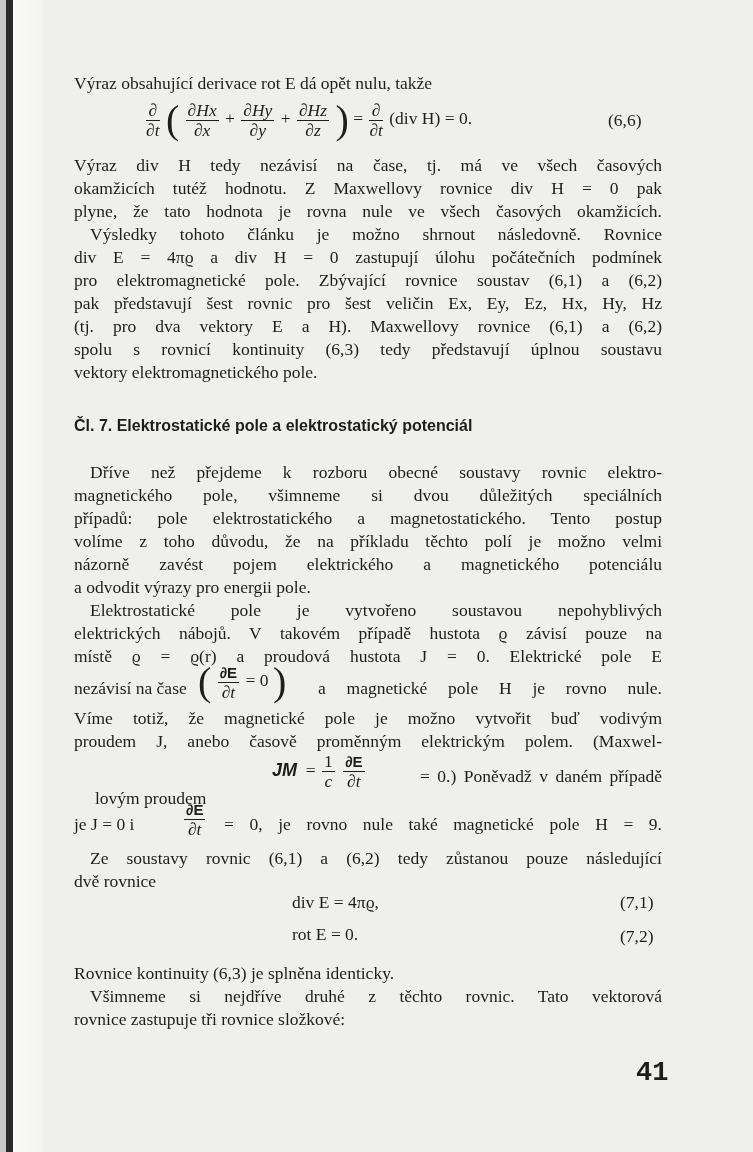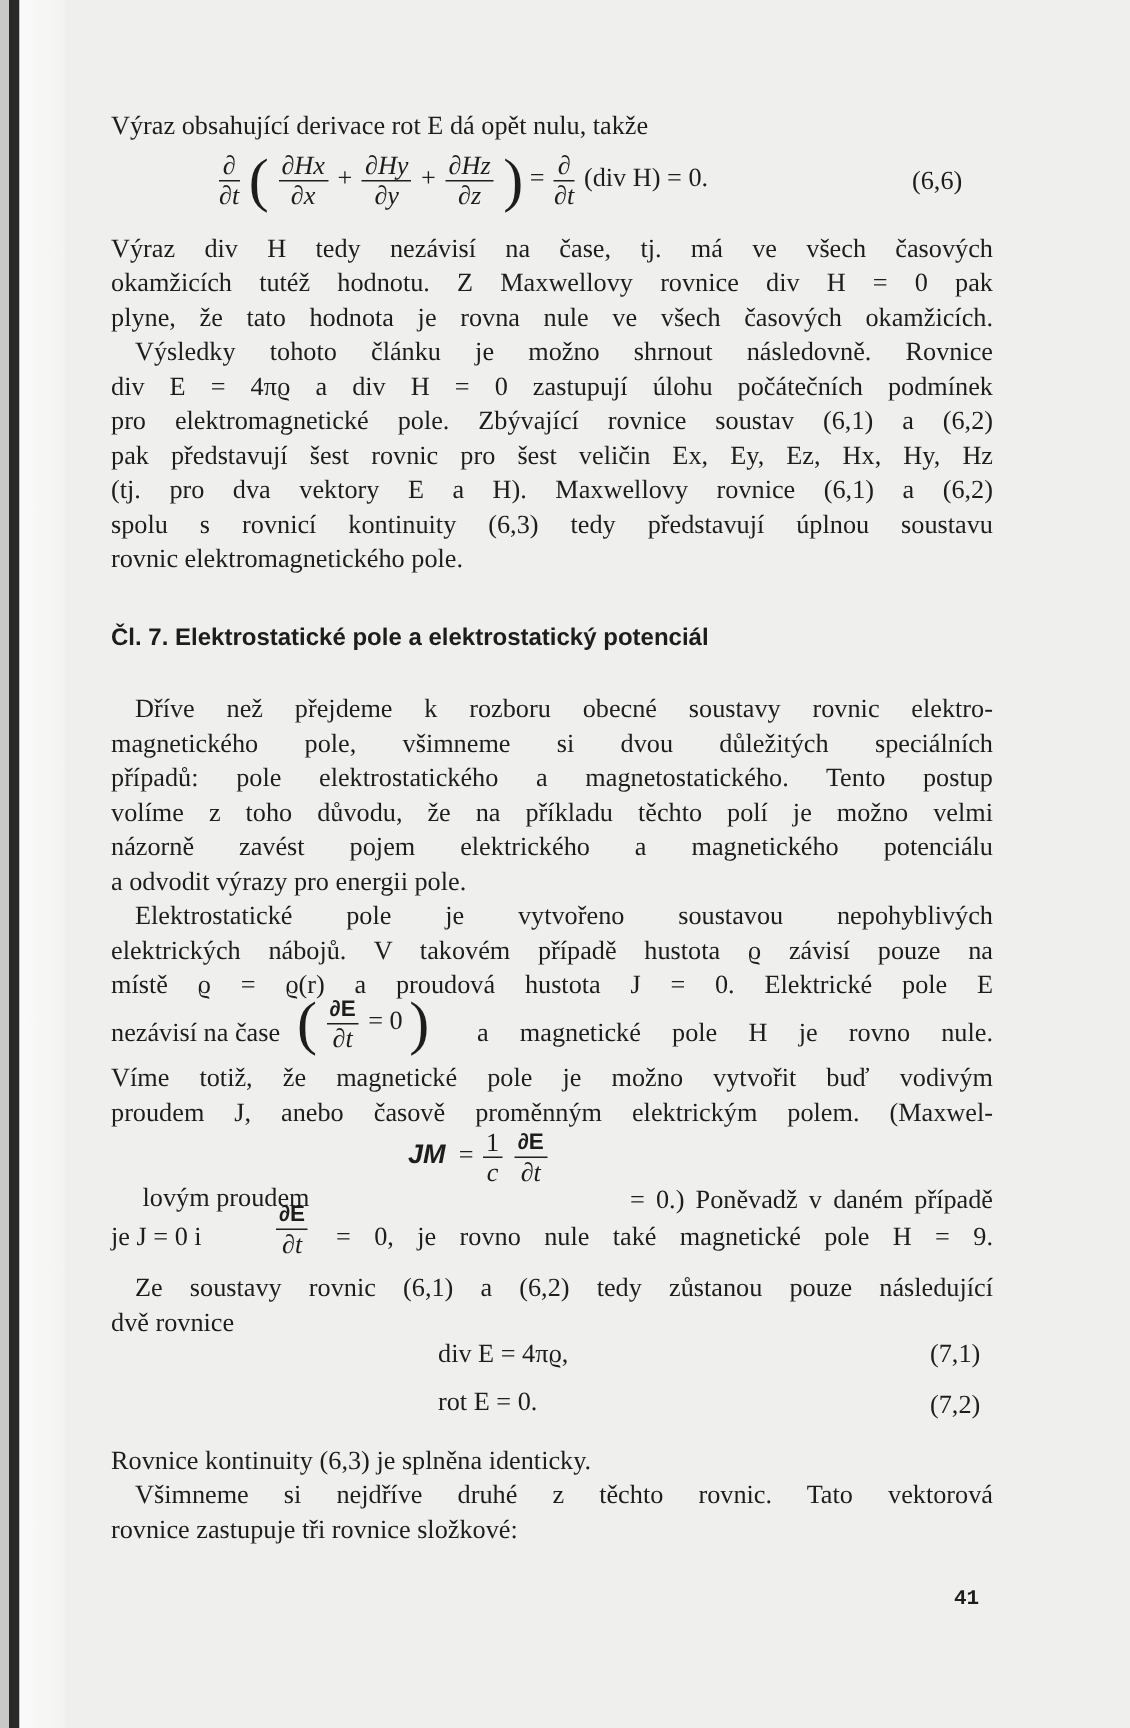--- a/index.html
+++ b/index.html
@@ -14,21 +14,21 @@
   .b{font-family:"Liberation Sans","DejaVu Sans",sans-serif;font-weight:bold;font-size:15px;}
   .bi{font-family:"Liberation Sans","DejaVu Sans",sans-serif;font-weight:bold;font-style:italic;font-size:18px;text-align:center;}
   .i{font-style:italic;}
   .heading{position:absolute;left:0;top:417px;font-family:"Liberation Sans","DejaVu Sans",sans-serif;font-weight:bold;font-size:16px;white-space:nowrap;}
   .eq{position:absolute;font-size:17.5px;white-space:nowrap;}
   .frac{display:inline-block;vertical-align:middle;text-align:center;margin:0 2px;}
   .frac .num{display:block;border-bottom:1px solid #1d1d1d;padding:0 2px;line-height:19px;}
   .frac .den{display:block;line-height:19px;}
   .paren{font-size:40px;vertical-align:middle;line-height:40px;font-weight:100;}
   .eqnum{position:absolute;font-size:17.5px;}
-  .pagenum{position:absolute;left:636px;top:1058px;font-family:"Liberation Mono","DejaVu Sans Mono",monospace;font-weight:bold;font-size:14px;}
+  .pagenum{position:absolute;left:636px;top:1058px;font-family:"Liberation Mono","DejaVu Sans Mono",monospace;font-weight:bold;font-size:27px;}
 </style>
 </head>
 <body>
 
 <div class="binding"></div>
 <div class="binding2"></div>
 <div class="binding3"></div>
 
 <div class="page">
 
@@ -52,21 +52,21 @@
   <div class="line just" style="top:154px;">Výraz div H tedy nezávisí na čase, tj. má ve všech časových</div>
   <div class="line just" style="top:177px;">okamžicích tutéž hodnotu. Z Maxwellovy rovnice div H = 0 pak</div>
   <div class="line just" style="top:200px;">plyne, že tato hodnota je rovna nule ve všech časových okamžicích.</div>
 
   <div class="line just indent" style="top:223px;">Výsledky tohoto článku je možno shrnout následovně. Rovnice</div>
   <div class="line just" style="top:246px;">div E = 4πϱ a div H = 0 zastupují úlohu počátečních podmínek</div>
   <div class="line just" style="top:269px;">pro elektromagnetické pole. Zbývající rovnice soustav (6,1) a (6,2)</div>
   <div class="line just" style="top:292px;">pak představují šest rovnic pro šest veličin Ex, Ey, Ez, Hx, Hy, Hz</div>
   <div class="line just" style="top:315px;">(tj. pro dva vektory E a H). Maxwellovy rovnice (6,1) a (6,2)</div>
   <div class="line just" style="top:338px;">spolu s rovnicí kontinuity (6,3) tedy představují úplnou soustavu</div>
-  <div class="line" style="top:361px;">rovnic elektromagnetického pole.</div>
+  <div class="line" style="top:361px;">vektory elektromagnetického pole.</div>
 
   <div class="heading">Čl. 7. Elektrostatické pole a elektrostatický potenciál</div>
 
   <div class="line just indent" style="top:461px;">Dříve než přejdeme k rozboru obecné soustavy rovnic elektro-</div>
   <div class="line just" style="top:484px;">magnetického pole, všimneme si dvou důležitých speciálních</div>
   <div class="line just" style="top:507px;">případů: pole elektrostatického a magnetostatického. Tento postup</div>
   <div class="line just" style="top:530px;">volíme z toho důvodu, že na příkladu těchto polí je možno velmi</div>
   <div class="line just" style="top:553px;">názorně zavést pojem elektrického a magnetického potenciálu</div>
   <div class="line" style="top:576px;">a odvodit výrazy pro energii pole.</div>
 
@@ -88,21 +88,21 @@
   <div class="line just" style="top:707px;">Víme totiž, že magnetické pole je možno vytvořit buď vodivým</div>
   <div class="line just" style="top:730px;">proudem J, anebo časově proměnným elektrickým polem. (Maxwel-</div>
 
   <div class="line" style="top:787px;margin-left:21px;">lovým proudem</div>
   <div class="eq" style="left:198px;top:752px;">
     <span class="bi">JM</span>
     &nbsp;<span>=</span>
     <span class="frac"><span class="num">1</span><span class="den i">c</span></span>
     <span class="frac"><span class="num b">∂E</span><span class="den i">∂t</span></span>
   </div>
-  <div class="line" style="top:765px;left:346px;width:242px;text-align:justify;text-align-last:justify;margin-top:23px;">= 0.) Poněvadž v daném případě</div>
+  <div class="line" style="top:765px;left:346px;width:242px;text-align:justify;text-align-last:justify;">= 0.) Poněvadž v daném případě</div>
 
   <div class="line" style="top:813px;">je J = 0 i</div>
   <div class="eq" style="left:108px;top:800px;">
     <span class="frac"><span class="num b">∂E</span><span class="den i">∂t</span></span>
   </div>
   <div class="line" style="top:813px;left:150px;width:438px;text-align:justify;text-align-last:justify;">= 0, je rovno nule také magnetické pole H = 9.</div>
 
   <div class="line just indent" style="top:847px;">Ze soustavy rovnic (6,1) a (6,2) tedy zůstanou pouze následující</div>
   <div class="line" style="top:870px;">dvě rovnice</div>
 

